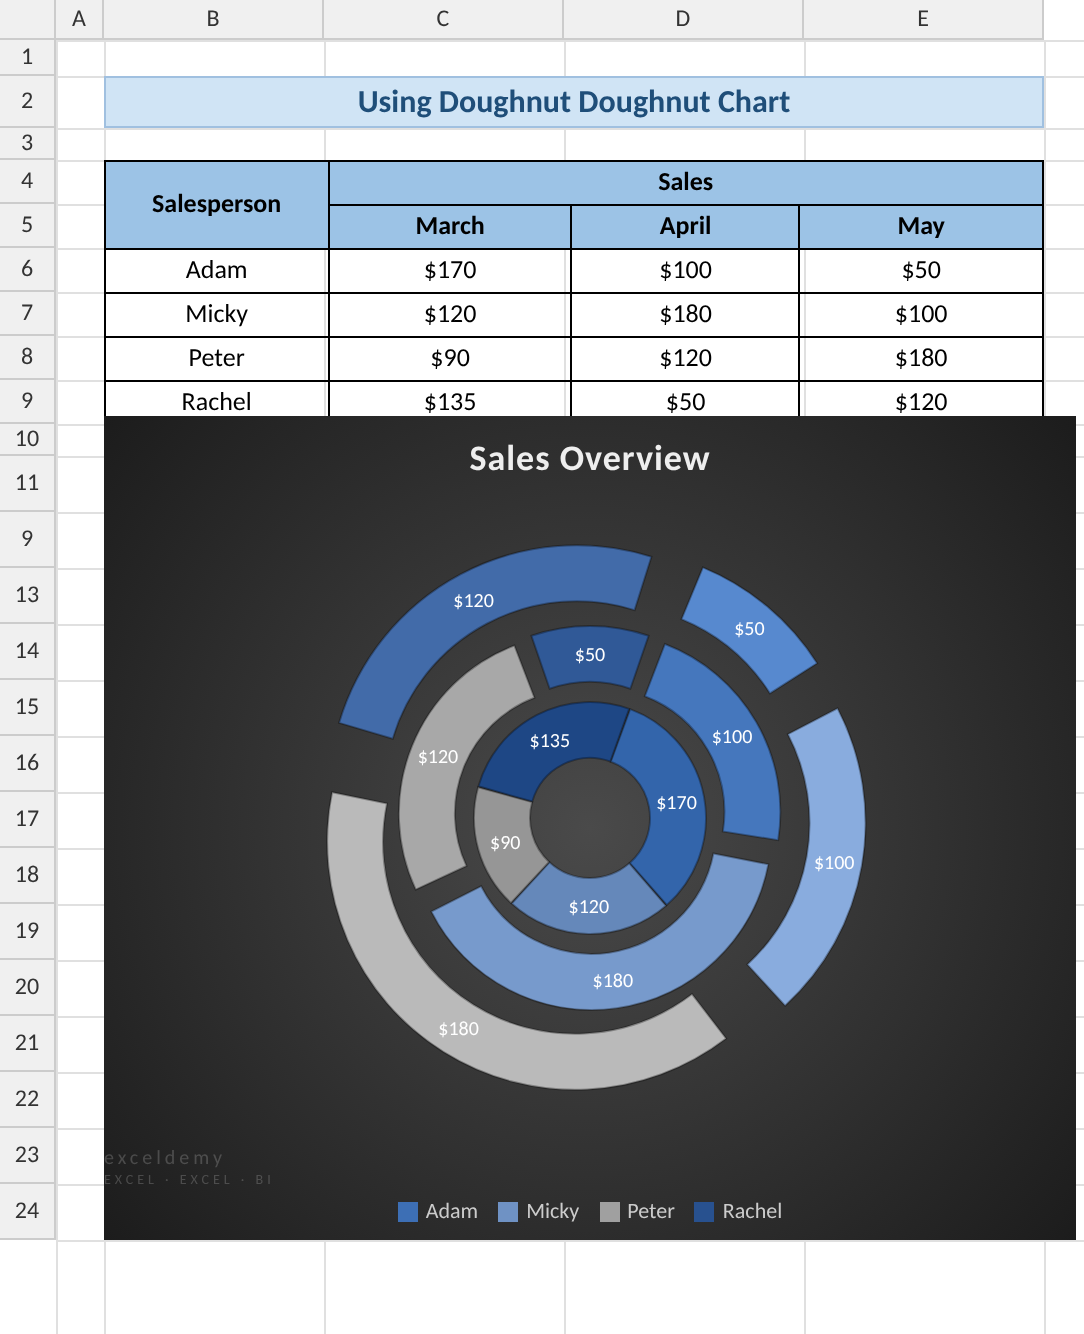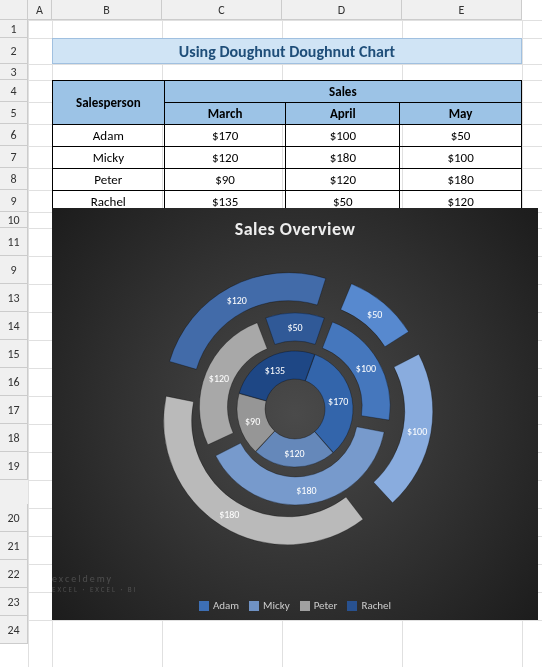--- a/index.html
+++ b/index.html
@@ -115,21 +115,21 @@
     <div class="row-header" style="height: 16px;">10</div>
     <div class="row-header" style="height: 28px;">11</div>
     <div class="row-header" style="height: 28px;">9</div>
     <div class="row-header" style="height: 28px;">13</div>
     <div class="row-header" style="height: 28px;">14</div>
     <div class="row-header" style="height: 28px;">15</div>
     <div class="row-header" style="height: 28px;">16</div>
     <div class="row-header" style="height: 28px;">17</div>
     <div class="row-header" style="height: 28px;">18</div>
     <div class="row-header" style="height: 28px;">19</div>
-    <div class="row-header" style="height: 28px; margin-top: 24px;">20</div>
+    <div class="row-header" style="height: 28px;">20</div>
     <div class="row-header" style="height: 28px; text-align: center;">21</div>
     <div class="row-header" style="height: 28px;">22</div>
     <div class="row-header" style="height: 28px;">23</div>
     <div class="row-header" style="height: 28px;">24</div>
   </div>
 <div class="grid-area" id="gridArea">
     <div class="gridline-v" style="left: 0px;"></div>
     <div class="gridline-v" style="left: 24px;"></div>
     <div class="gridline-v" style="left: 134px;"></div>
     <div class="gridline-v" style="left: 254px;"></div>

